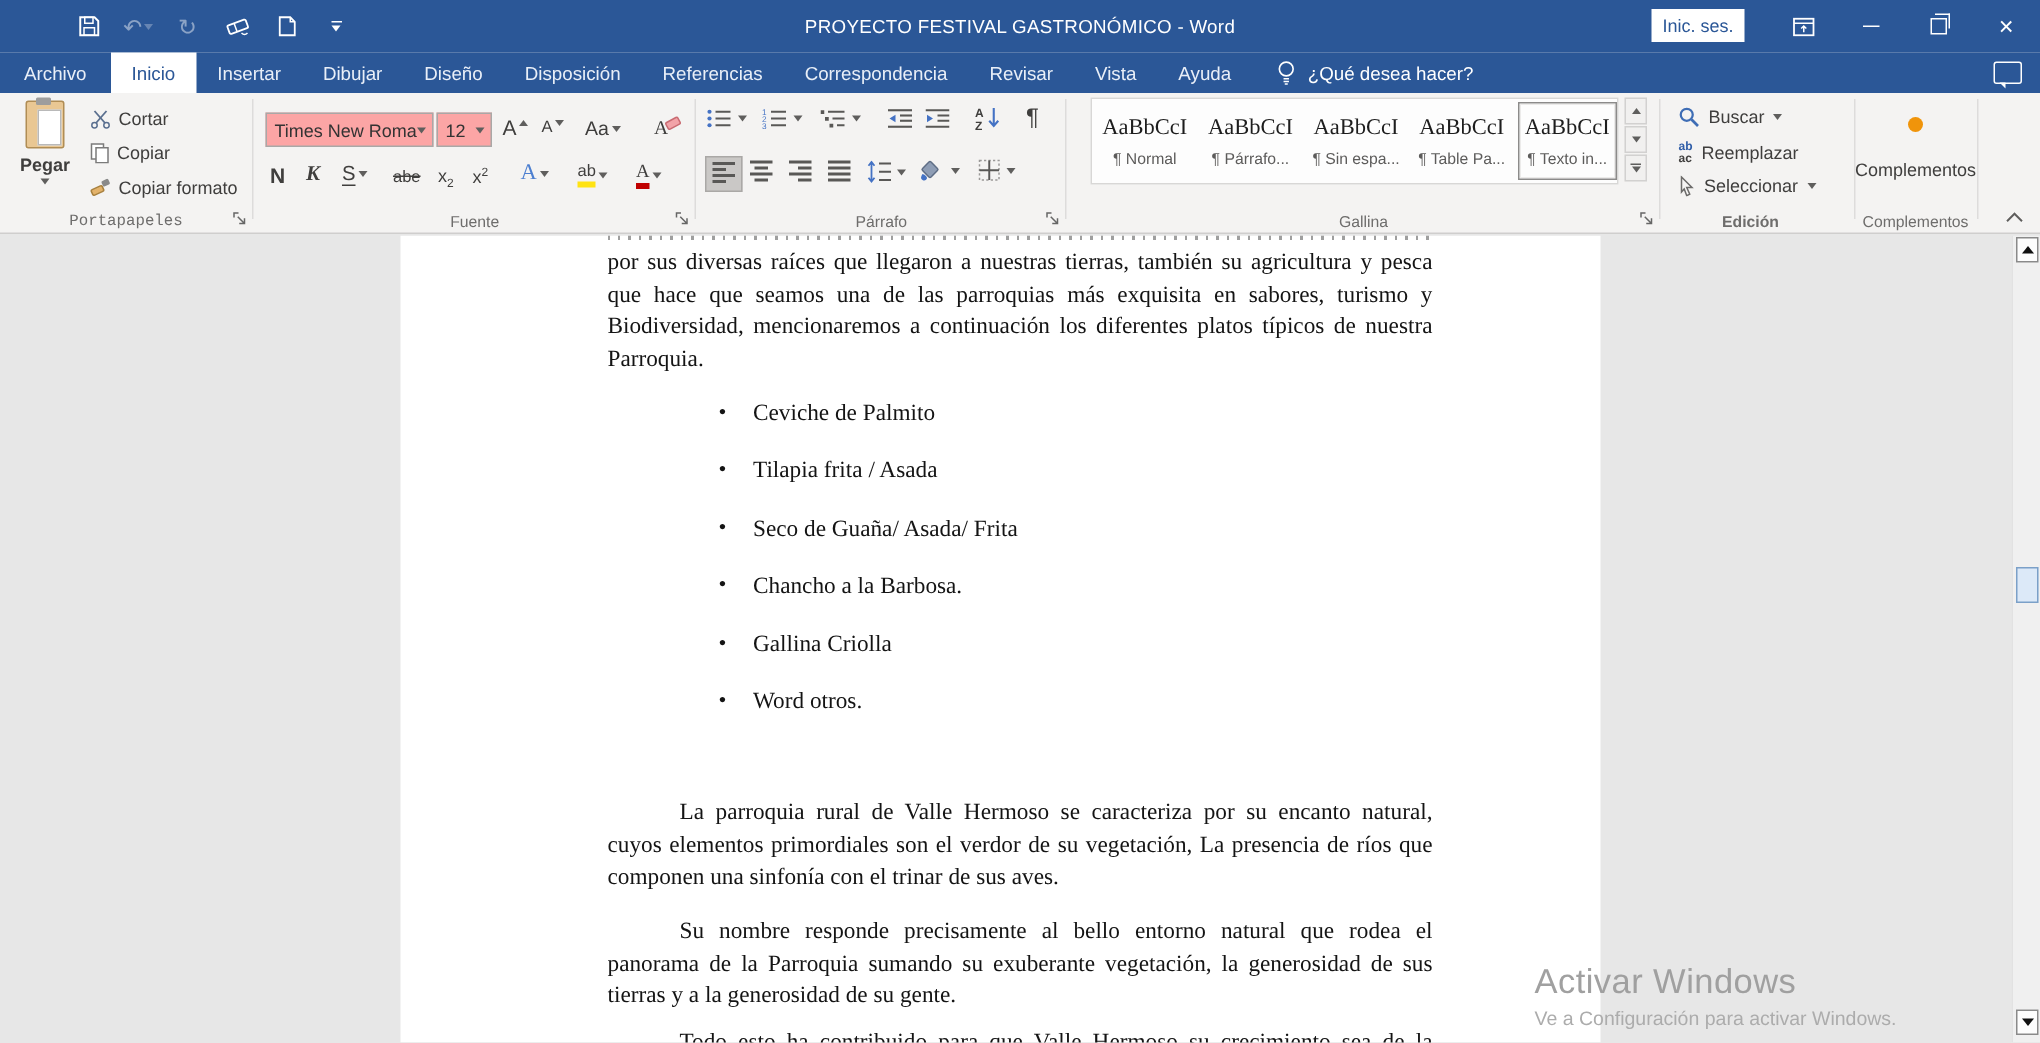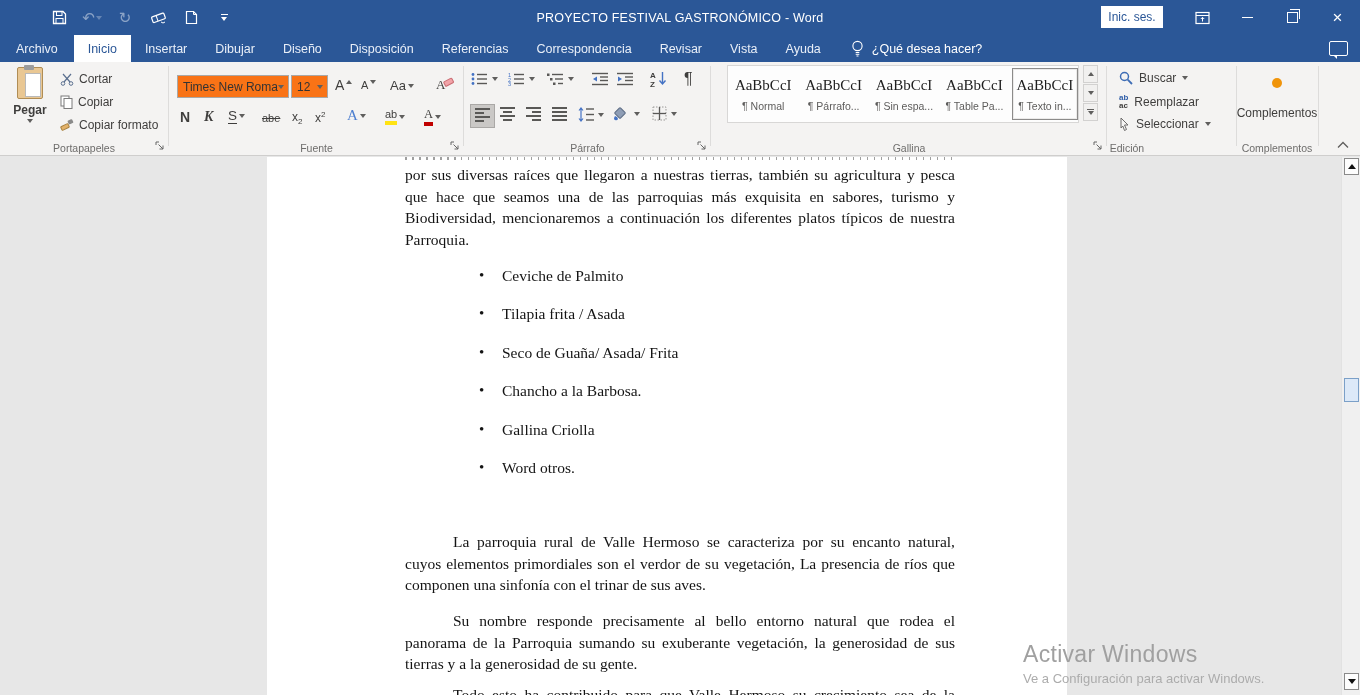--- a/index.html
+++ b/index.html
@@ -38,21 +38,21 @@
   .smallrow{position:absolute;display:flex;align-items:center;gap:5px;cursor:pointer;white-space:nowrap;}
 
   
   #paste-btn{position:absolute;left:7px;top:5px;width:46px;height:75px;display:flex;flex-direction:column;align-items:center;cursor:pointer;font-weight:bold;}
   .clipboard{width:24px;height:30px;background:#e9c793;border:1px solid #b08d55;border-radius:2px;position:relative;}
   .clipboard:before{content:"";position:absolute;left:6px;top:-3px;width:10px;height:5px;background:#9d9d9d;border-radius:1px;}
   .clipboard:after{content:"";position:absolute;left:7px;top:5px;width:14px;height:22px;background:#fff;border:1px solid #b9b9b9;}
   #paste-btn .lbl{margin-top:4px;}
 
   
-  .combo{position:absolute;height:21px;background:#f97316;border:1px solid #a9a8a7;display:flex;align-items:center;font-size:12px;color:#333;cursor:pointer;}
+  .combo{position:absolute;height:21px;background:#fca5a5;border:1px solid #a9a8a7;display:flex;align-items:center;font-size:12px;color:#333;cursor:pointer;}
   .combo .val{flex:1;padding-left:5px;overflow:hidden;white-space:nowrap;}
   .combo .caret{margin-right:4px;}
   .fbtn{position:absolute;display:flex;align-items:flex-end;gap:2px;cursor:pointer;color:#3f3e3d;}
   .bld{font-weight:bold;font-size:14px;}
   .itl{font-style:italic;font-family:"Liberation Serif",serif;font-weight:bold;font-size:14px;}
   .und{font-size:13.5px;border-bottom:1.5px solid #3f3e3d;line-height:1;}
   .strk{font-size:11px;text-decoration:line-through;}
   .subsup{font-size:12px;}
   .subsup sub,.subsup sup{font-size:8px;}
   .effA{color:#4d7fd0;font-size:15px;font-family:"Liberation Serif",serif;}
@@ -239,21 +239,21 @@
   </div>
   <div class="smallrow" style="left:60px;top:56px;">
     <span>
       <svg width="14" height="13" viewBox="0 0 14 13">
           <rect x="1" y="6" width="8" height="4" rx="1" transform="rotate(-25 5 8)" fill="#e3b26a" stroke="#a8813f"></rect>
           <rect x="8" y="1" width="5" height="4" rx="1" transform="rotate(-25 10 3)" fill="#8a8a8a"></rect>
         </svg>
     </span>
     <span class="lbl">Copiar formato</span>
   </div>
-  <div class="grouplabel" style="left:0;width:168px;">Portapapeles</div>
+  <div class="grouplabel" style="left:0;width:168px;font-family:Liberation Mono, monospace;">Portapapeles</div>
   <span class="launcher" style="left:155px;">
     <svg width="10" height="10" viewBox="0 0 10 10">
         <path d="M1 4V1h3" fill="none" stroke="#666"></path>
         <path d="M3.5 3.5 8 8 M8 4.5V8H4.5" fill="none" stroke="#666"></path>
       </svg>
   </span>
 
   <div class="combo" style="left:177px;top:13px;width:110px;">
     <span class="val">Times New Roma</span>
       <span class="caret"></span>
@@ -537,21 +537,21 @@
   </div>
   <div class="edrow" style="top:55px;">
     <span>
       <svg width="11" height="14" viewBox="0 0 11 14">
           <path d="M2 1l7 7H5.5L7.5 12.5 5.5 13.5 3.8 9 2 11z" fill="#f6f5f4" stroke="#6c6b6a"></path>
         </svg>
     </span>
     <span class="lbl">Seleccionar</span>
       <span class="caret"></span>
   </div>
-  <div class="grouplabel" style="left:1067px;width:120px;">Edición</div>
+  <div class="grouplabel" style="left:1107px;width:120px;font-weight:bold;">Edición</div>
 
   <div id="addin-btn">
     <span class="orange-dot"></span>
     <span class="lbl">Complementos</span>
   </div>
   <div class="grouplabel" style="left:1236px;width:82px;">Complementos</div>
 
   <span id="collapse-ribbon">
     <svg width="12" height="8" viewBox="0 0 12 8">
         <path d="M1 6.5 6 1.5 11 6.5" fill="none" stroke="#5f5e5d" stroke-width="1.3"></path>

